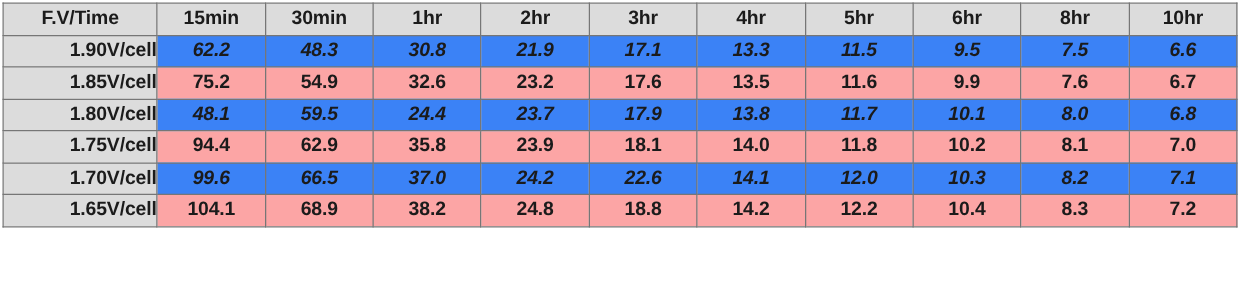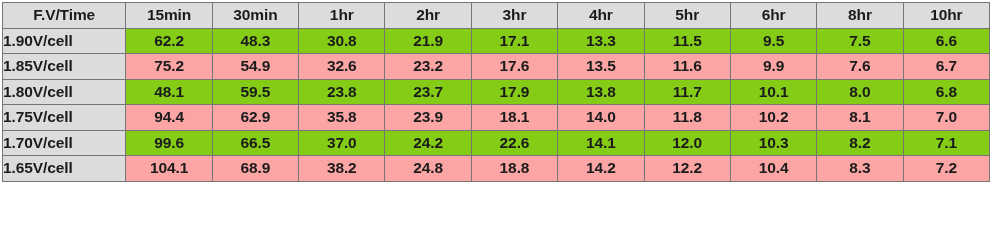--- a/index.html
+++ b/index.html
@@ -51,26 +51,27 @@
 
   
   table.discharge-table thead th {
     background: #dcdcdc;
     font-weight: bold;
   }
 
   
   table.discharge-table tbody td.row-label {
     background: #dcdcdc;
-    text-align: left;
+    text-align: right;
   }
 
   
   table.discharge-table tbody tr.band-light td.data-cell {
-    background: #84cc16;
+    background: #3b82f6;
+    font-style: italic;
   }
   table.discharge-table tbody tr.band-shaded td.data-cell {
     background: #fca5a5;
   }
 </style>
 </head>
 <body>
 
 <div id="discharge-table-wrap">
   <table class="discharge-table">
@@ -126,21 +127,21 @@
         <td class="data-cell">13.5</td>
         <td class="data-cell">11.6</td>
         <td class="data-cell">9.9</td>
         <td class="data-cell">7.6</td>
         <td class="data-cell">6.7</td>
       </tr>
       <tr class="band-light">
         <td class="row-label">1.80V/cell</td>
         <td class="data-cell">48.1</td>
         <td class="data-cell">59.5</td>
-        <td class="data-cell">23.8</td>
+        <td class="data-cell">24.4</td>
         <td class="data-cell">23.7</td>
         <td class="data-cell">17.9</td>
         <td class="data-cell">13.8</td>
         <td class="data-cell">11.7</td>
         <td class="data-cell">10.1</td>
         <td class="data-cell">8.0</td>
         <td class="data-cell">6.8</td>
       </tr>
       <tr class="band-shaded">
         <td class="row-label">1.75V/cell</td>

